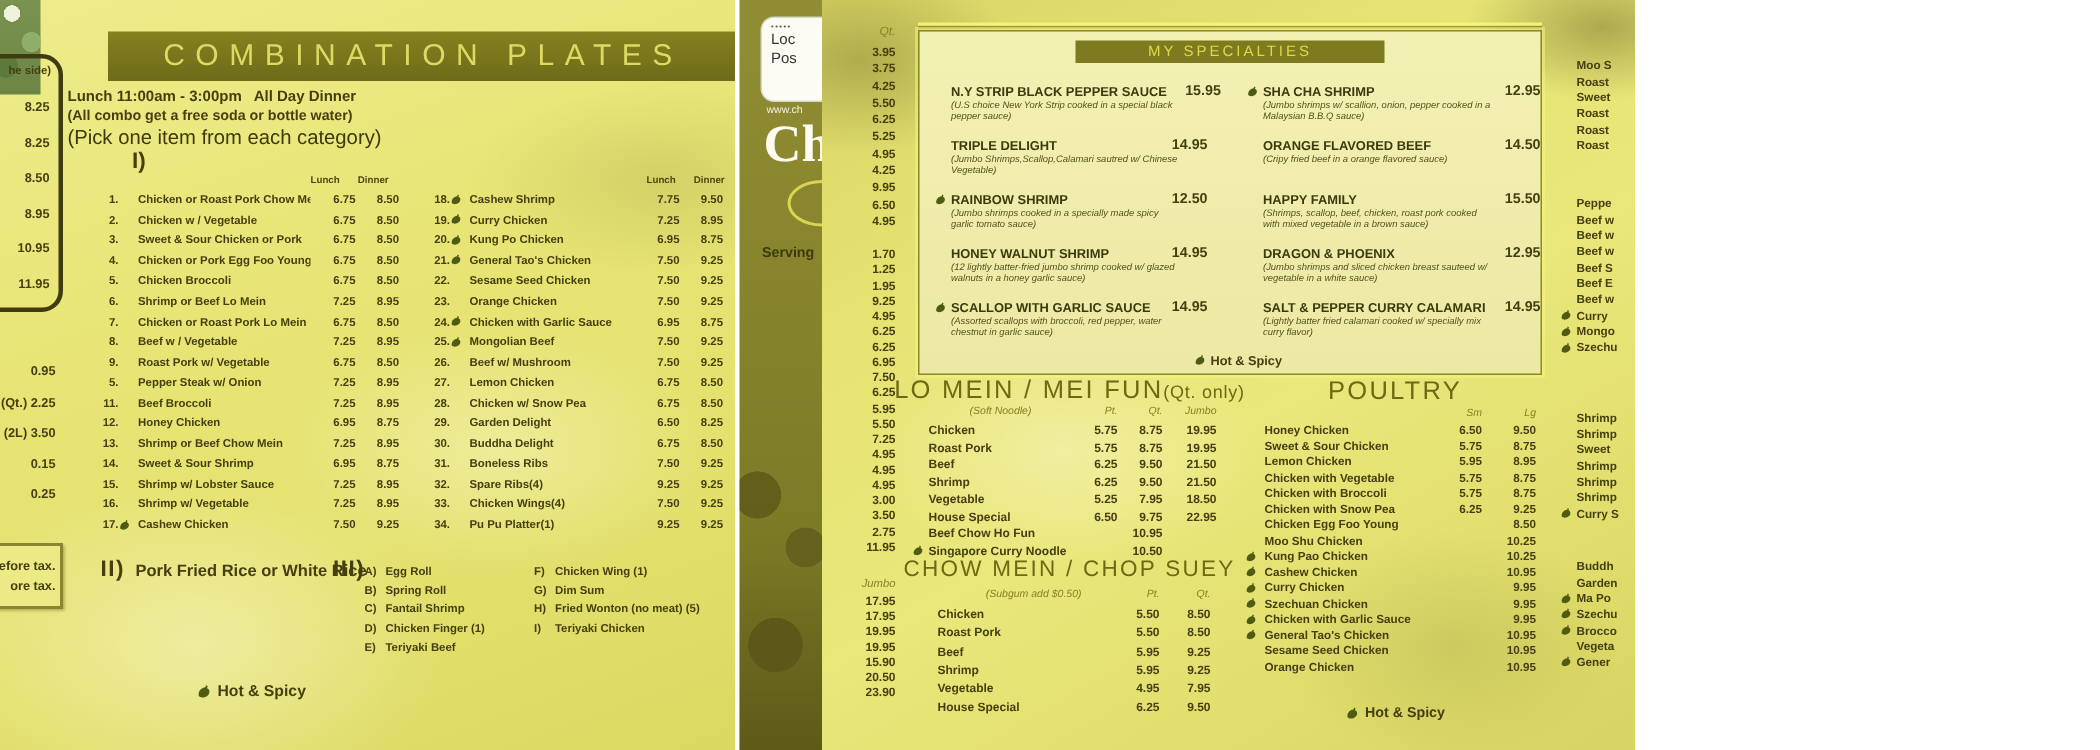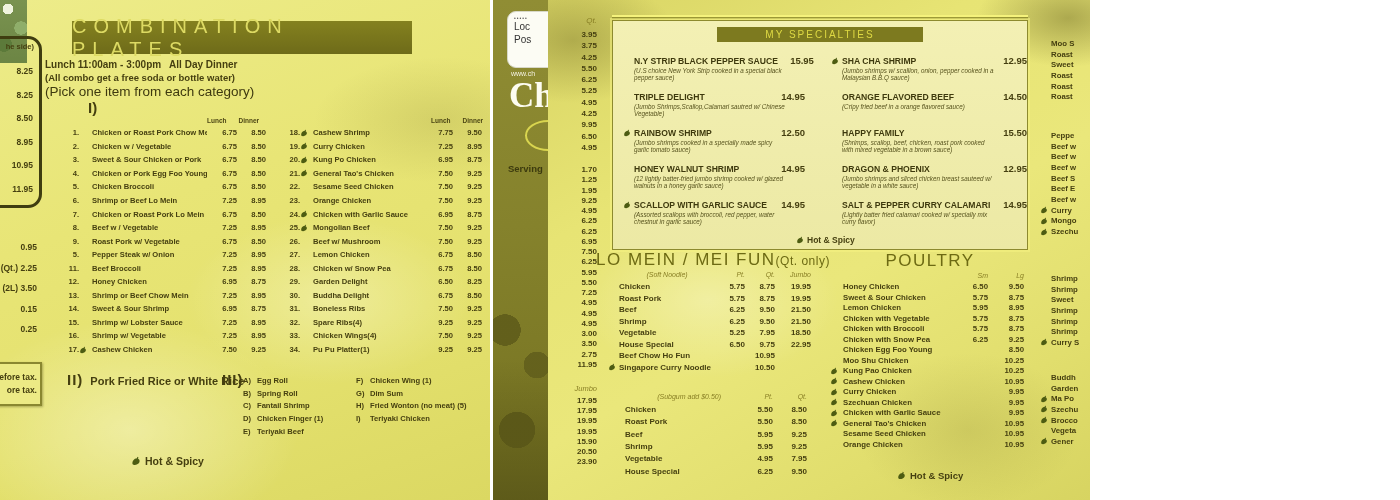--- a/index.html
+++ b/index.html
@@ -19,21 +19,21 @@
                radial-gradient(circle 13px at 4px 44px,#5c7a3a 60%,transparent 61%),
                linear-gradient(#7a9350,#6c8544);}
   .edge-box{position:absolute;left:-142px;top:36px;width:178px;height:166px;border:3px solid #3f3d10;border-radius:14px;}
   .edge-partial{position:absolute;left:0px;top:42px;width:34px;text-align:right;font-size:7.5px;font-weight:bold;}
   .edge-prices-top{position:absolute;left:0;top:60px;width:33px;text-align:right;font-size:8.5px;font-weight:bold;line-height:23.6px;}
   .edge-prices-bot{position:absolute;left:0;top:237px;width:37px;text-align:right;font-size:8.5px;font-weight:bold;line-height:20.6px;}
   .edge-notebox{position:absolute;left:-62px;top:362px;width:100px;height:40px;background:#ecea85;border:2px solid #8a8730;
     box-shadow:1px 1px 2px rgba(80,75,20,.4);display:flex;flex-direction:column;justify-content:center;}
   .edge-notebox div{text-align:right;padding-right:3px;font-size:8.5px;font-weight:bold;line-height:13px;}
 
-  .combo-header{position:absolute;left:72px;top:21px;width:340px;height:33px;background:linear-gradient(#84811f,#6e6b19);
+  .combo-header{position:absolute;left:72px;top:21px;width:420px;height:33px;background:linear-gradient(#84811f,#6e6b19);
     color:#ddda63;display:flex;align-items:center;justify-content:center;font-size:20px;letter-spacing:7px;}
   .combo-sub{position:absolute;left:45px;width:420px;white-space:pre;}
   .sub1{top:59px;font-size:10px;font-weight:bold;}
   .sub2{top:72px;font-size:9.5px;font-weight:bold;}
   .sub3{top:84px;font-size:13.5px;font-weight:400;color:#3e390f;}
   .sec1-label{position:absolute;left:88px;top:99px;font-size:15px;font-weight:bold;}
   .colhdr{position:absolute;top:117px;display:flex;gap:12px;font-size:6.5px;font-weight:bold;color:#4c4614;}
   .colhdr.l{left:207px;} .colhdr.r{left:431px;}
 
   .combo-list{position:absolute;top:126px;}
@@ -978,20 +978,21 @@
               </svg>
             </span>
             <span class="nm">Singapore Curry Noodle</span>
             <span class="pr"></span>
             <span class="pr">10.50</span>
             <span class="pr"></span>
           </div>
         </div>
     </div>
 
+    <div class="cm-title sect-title">CHOW MEIN / CHOP SUEY</div>
     <div class="cm-rows">
       <div class="cm-row cm-hdr">
         <span></span>
         <span class="sub">(Subgum add $0.50)</span>
         <span class="ch">Pt.</span>
         <span class="ch">Qt.</span>
       </div>
       <div>
 
           <div class="cm-row">

